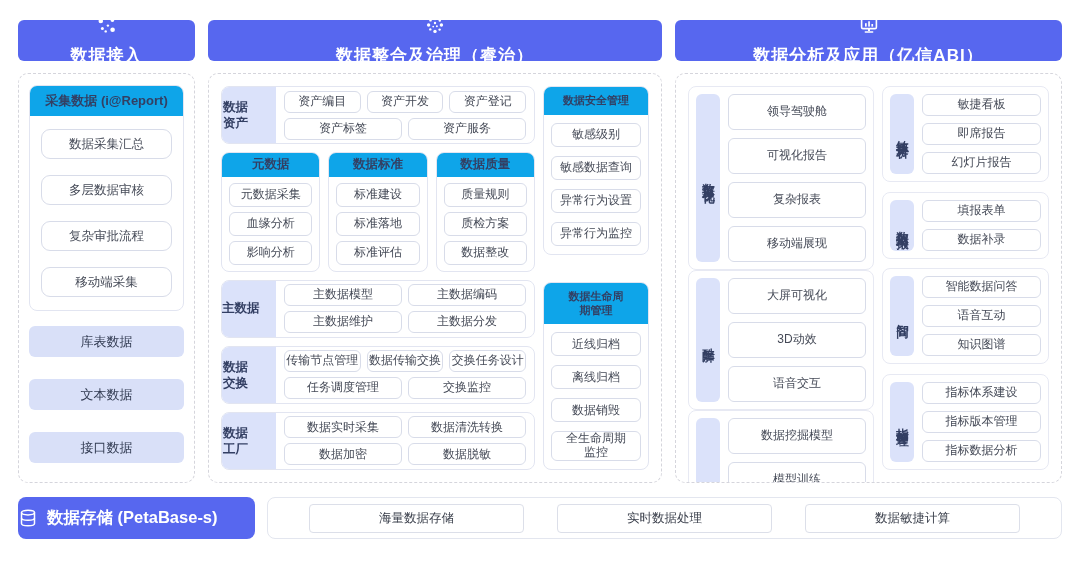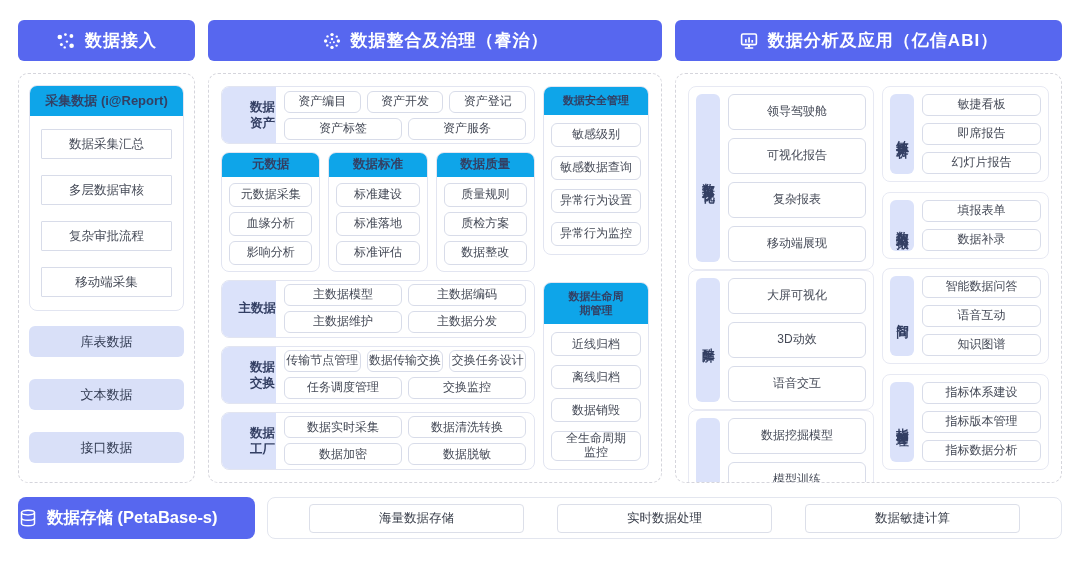--- a/index.html
+++ b/index.html
@@ -9,21 +9,21 @@
     font-family:"Liberation Sans","DejaVu Sans",sans-serif;
     color:#454a57; overflow:hidden;
   }
   .page { width:1080px; height:563px; padding:20px 18px 0; }
 
   
   .top-row { display:flex; gap:13px; }
   .hdr {
     height:41px; border-radius:6px; background:#5767ef; color:#fff;
     display:flex; align-items:center; justify-content:center; gap:9px;
-    font-size:17px; font-weight:700; letter-spacing:1px; cursor:pointer;
+    font-size:17px; font-weight:700; letter-spacing:1px; cursor:pointer;flex-direction:column;
   }
   .w-access { width:177px; } .w-gov { width:454px; } .w-ana { flex:1; }
   .hicon { width:20px; height:20px; flex:0 0 auto; }
 
   
   .mid-row { display:flex; gap:13px; margin-top:12px; height:410px; }
   .panel { border:1px dashed #d5d5dc; border-radius:10px; background:#fff; overflow:hidden; }
   .p-left { width:177px; padding:11px 10px; display:flex; flex-direction:column; }
   .p-mid  { width:454px; padding:12px; display:flex; gap:8px; }
   .p-right{ flex:1; padding:12px; display:flex; gap:8px; }
@@ -35,33 +35,33 @@
     text-align:center; padding:7px 4px; line-height:1.25;
   }
   .btn {
     background:#fff; border:1px solid #d8dce9; border-radius:6px;
     font-size:12px; color:#454a57; display:flex; align-items:center; justify-content:center;
     text-align:center; cursor:pointer; line-height:1.15; white-space:nowrap;
   }
 
   
   .collect-body { padding:13px 11px; display:flex; flex-direction:column; gap:16px; }
-  .collect-body .btn { height:30px; border-radius:1px; font-size:12.5px; }
+  .collect-body .btn { height:30px; border-radius:9px; font-size:12.5px; }
   .sources { margin-top:15px; display:flex; flex-direction:column; gap:22px; }
   .src-btn {
     height:31px; background:#d9e0f8; border-radius:6px; color:#323b52;
     font-size:13px; display:flex; align-items:center; justify-content:center; cursor:pointer;
   }
 
   
   .mid-main { width:314px; display:flex; flex-direction:column; gap:8px; }
   .group { border:1px solid #e2e5f1; border-radius:8px; display:flex; overflow:hidden; }
   .glabel {
     width:54px; background:#dbe2fa; color:#333f63; font-weight:700; font-size:12.5px;
-    display:flex; align-items:center; justify-content:flex-end; text-align:center; flex:0 0 auto;
+    display:flex; align-items:center; justify-content:flex-start; text-align:center; flex:0 0 auto;
   }
   .glabel .wrap2 { width:27px; white-space:normal; line-height:1.3; }
   .gitems { flex:1; padding:6px 8px; display:flex; flex-wrap:wrap; gap:5px 6px; align-content:center; }
   .gitems .btn { height:22px; }
   .g3 { flex:1 1 29%; } .g2 { flex:1 1 44%; }
 
   .trio { display:flex; gap:8px; }
   .tcard { flex:1; border:1px solid #e2e5f1; border-radius:8px; overflow:hidden; }
   .tcard .card-head { padding:4px 2px; font-size:12.5px; }
   .tbody { padding:6px 7px; display:flex; flex-direction:column; gap:5px; }

